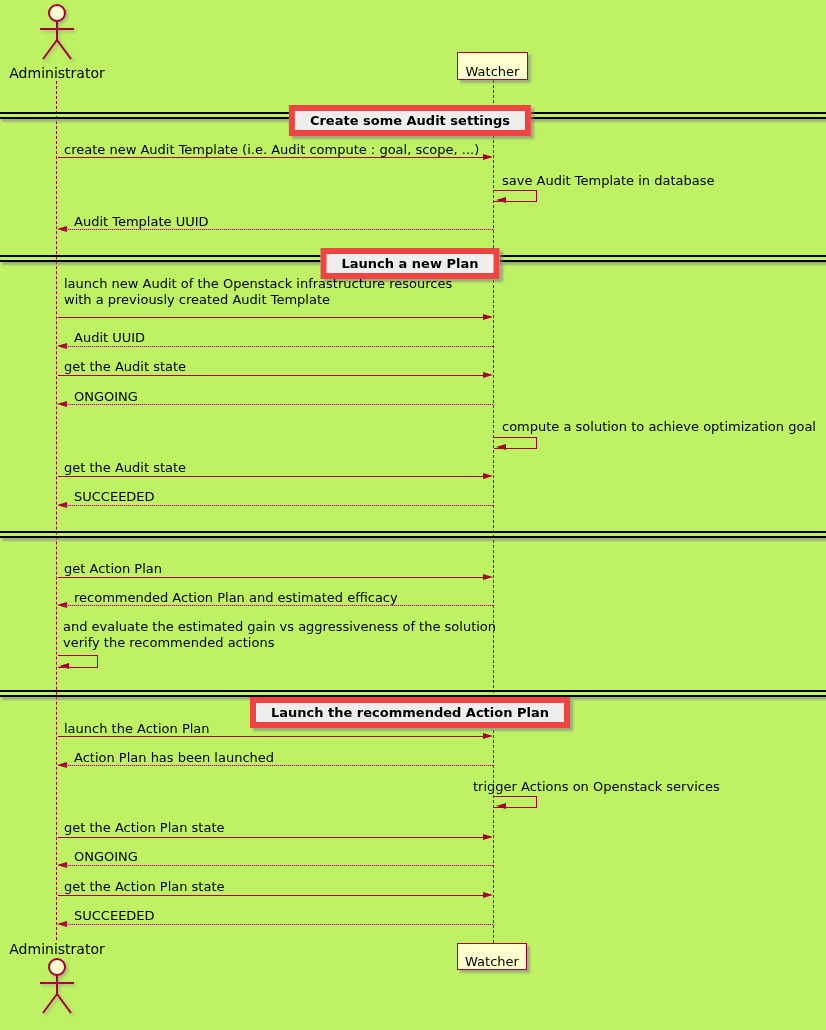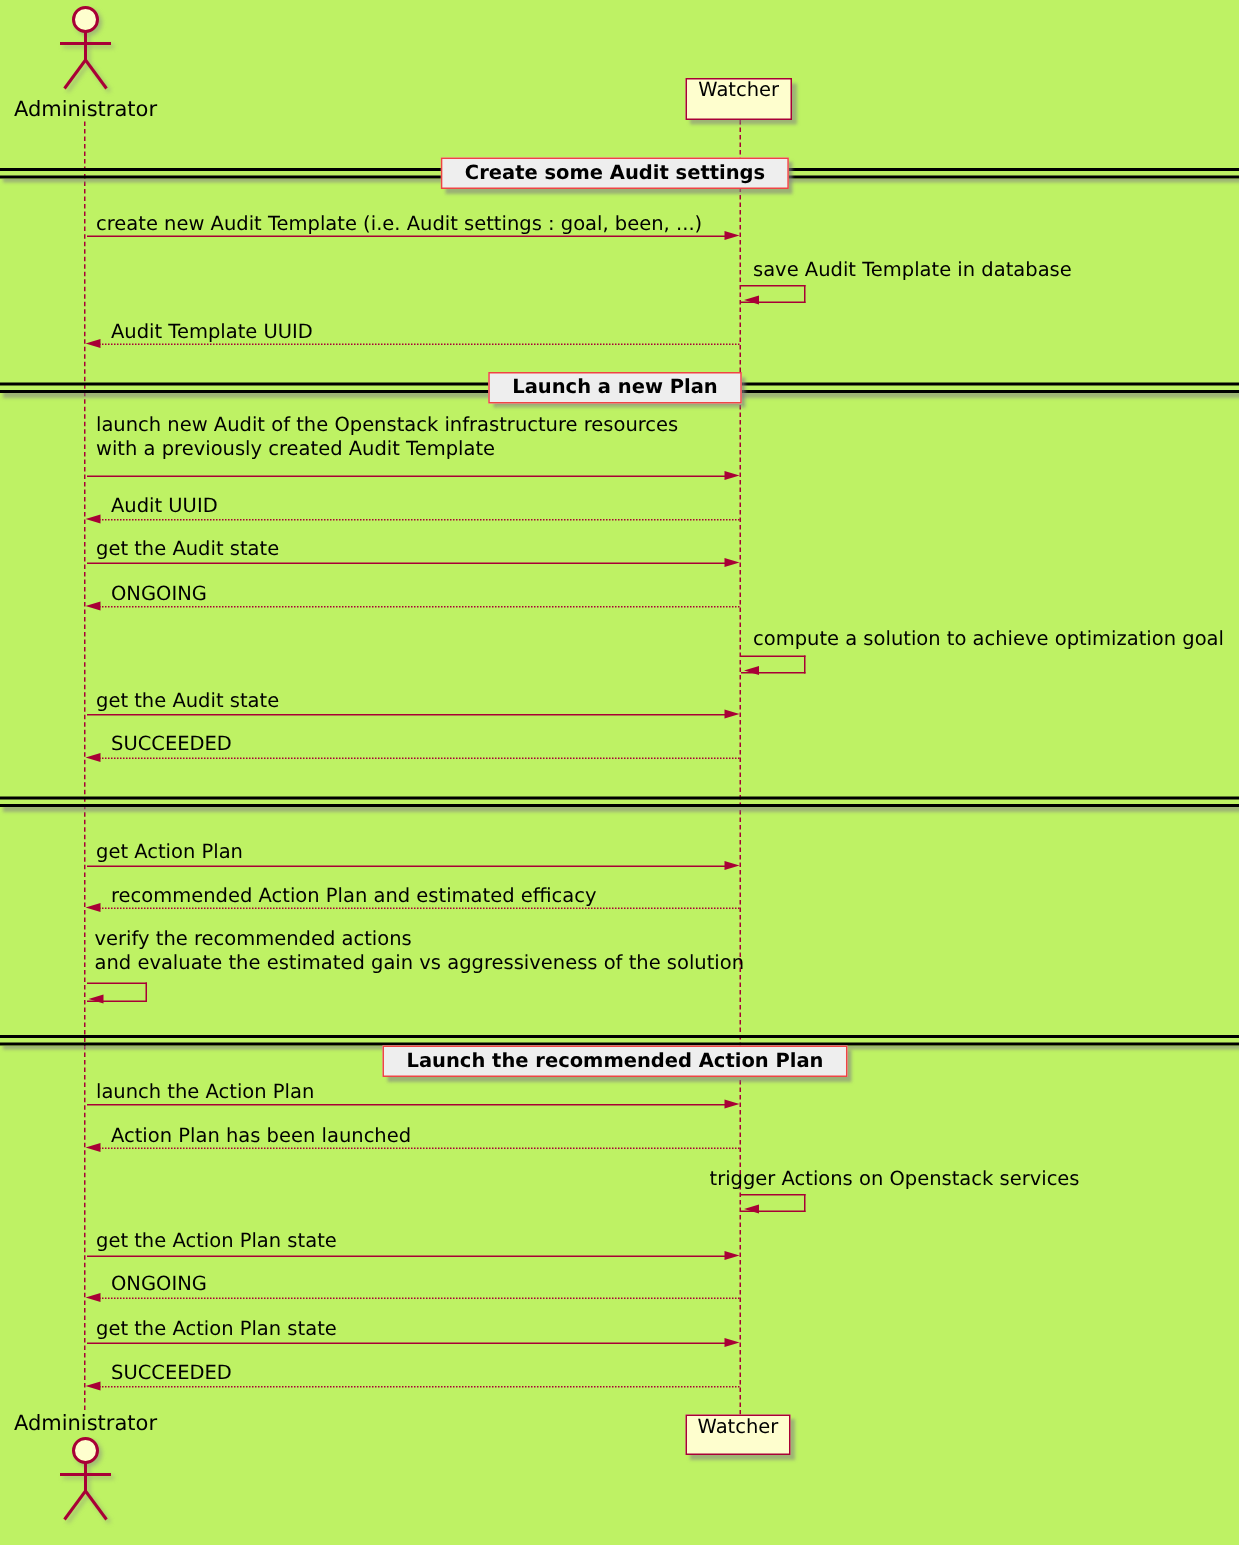--- a/index.html
+++ b/index.html
@@ -9,28 +9,28 @@
     overflow:hidden;
   }
   .lifeline{position:absolute;width:0;border-left:1.6px dashed #A80036;z-index:1;}
   .divider-lines{
     position:absolute;left:0;width:826px;height:3px;
     border-top:2px solid #000;border-bottom:2px solid #000;
     box-shadow:2px 3px 2px rgba(130,130,130,.55);z-index:2;
   }
   .divider-box{
     position:absolute;left:410px;transform:translateX(-50%);
-    background:#EEEEEE;border:1px solid #ef4444;
+    background:#EEEEEE;border:6px solid #ef4444;
     font-size:13px;font-weight:bold;white-space:nowrap;
     padding:2px 15px;line-height:15px;
     box-shadow:3px 3px 2px rgba(130,130,130,.6);z-index:3;
   }
   .participant{
     position:absolute;box-sizing:border-box;background:#FEFECE;
-    border:1.8px solid #A80036;display:flex;align-items:flex-start;justify-content:center;
+    border:1.8px solid #A80036;display:flex;align-items:flex-end;justify-content:center;
     font-size:13px;box-shadow:3px 3px 2px rgba(130,130,130,.55);z-index:5;
   }
   .msg-label{position:absolute;font-size:13px;line-height:15.5px;white-space:nowrap;z-index:4;}
   .msg-label span{display:block;}
   .line{position:absolute;height:0;z-index:4;}
   .solid{border-top:1.6px solid #A80036;}
   .dotted{border-top:1.6px dotted #A80036;}
   .head{position:absolute;width:0;height:0;z-index:4;}
   .head-right{border-left:10px solid #A80036;border-top:3.5px solid transparent;border-bottom:3.5px solid transparent;}
   .head-left{border-right:10px solid #A80036;border-top:3.5px solid transparent;border-bottom:3.5px solid transparent;}
@@ -58,21 +58,21 @@
   <div class="actor-label" style="left:57px;top:65px;">Administrator</div>
 
   <div class="participant" style="left:457px;top:52px;width:71px;height:28px;">
     <span>Watcher</span>
   </div>
 
   <div class="divider-lines" style="top:112px;"></div>
   <div class="divider-box" style="top:105px;"><span>Create some Audit settings</span></div>
 
   <div class="msg-label" style="left:64px;top:142px;">
-      <span>create new Audit Template (i.e. Audit settings : goal, been, ...)</span>
+      <span>create new Audit Template (i.e. Audit compute : goal, scope, ...)</span>
     </div>
   <div class="line solid" style="left:58px;top:157px;width:427px;"></div>
   <div class="head head-right" style="left:483px;top:154px;"></div>
 
   <div class="msg-label" style="left:502px;top:173px;">
       <span>save Audit Template in database</span>
     </div>
   <div class="self-loop" style="left:494px;top:190px;width:43px;height:12px;"></div>
   <div class="head head-left" style="left:496px;top:197px;"></div>
 
@@ -136,22 +136,22 @@
   <div class="line solid" style="left:58px;top:577px;width:427px;"></div>
   <div class="head head-right" style="left:483px;top:574px;"></div>
 
   <div class="msg-label" style="left:74px;top:590px;">
       <span>recommended Action Plan and estimated efficacy</span>
     </div>
   <div class="line dotted" style="left:66px;top:605px;width:427px;"></div>
   <div class="head head-left" style="left:57px;top:602px;"></div>
 
   <div class="msg-label" style="left:63px;top:619px;">
-    <span>verify the recommended actions</span>
-      <span>and evaluate the estimated gain vs aggressiveness of the solution</span>
+    <span>and evaluate the estimated gain vs aggressiveness of the solution</span>
+      <span>verify the recommended actions</span>
   </div>
   <div class="self-loop" style="left:58px;top:655px;width:40px;height:13px;"></div>
   <div class="head head-left" style="left:59px;top:663px;"></div>
 
   <div class="divider-lines" style="top:690px;"></div>
   <div class="divider-box" style="top:697px;"><span>Launch the recommended Action Plan</span></div>
 
   <div class="msg-label" style="left:64px;top:721px;">
       <span>launch the Action Plan</span>
     </div>

